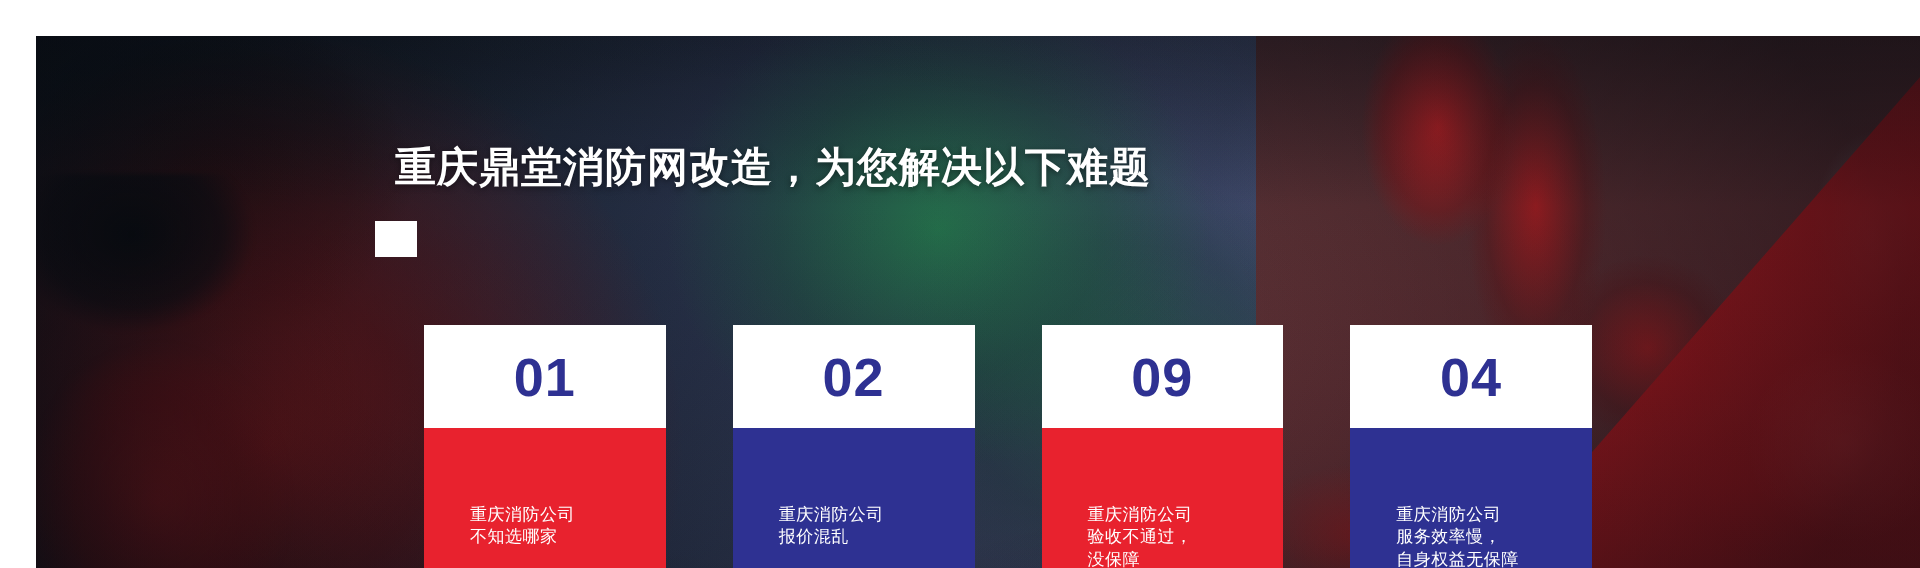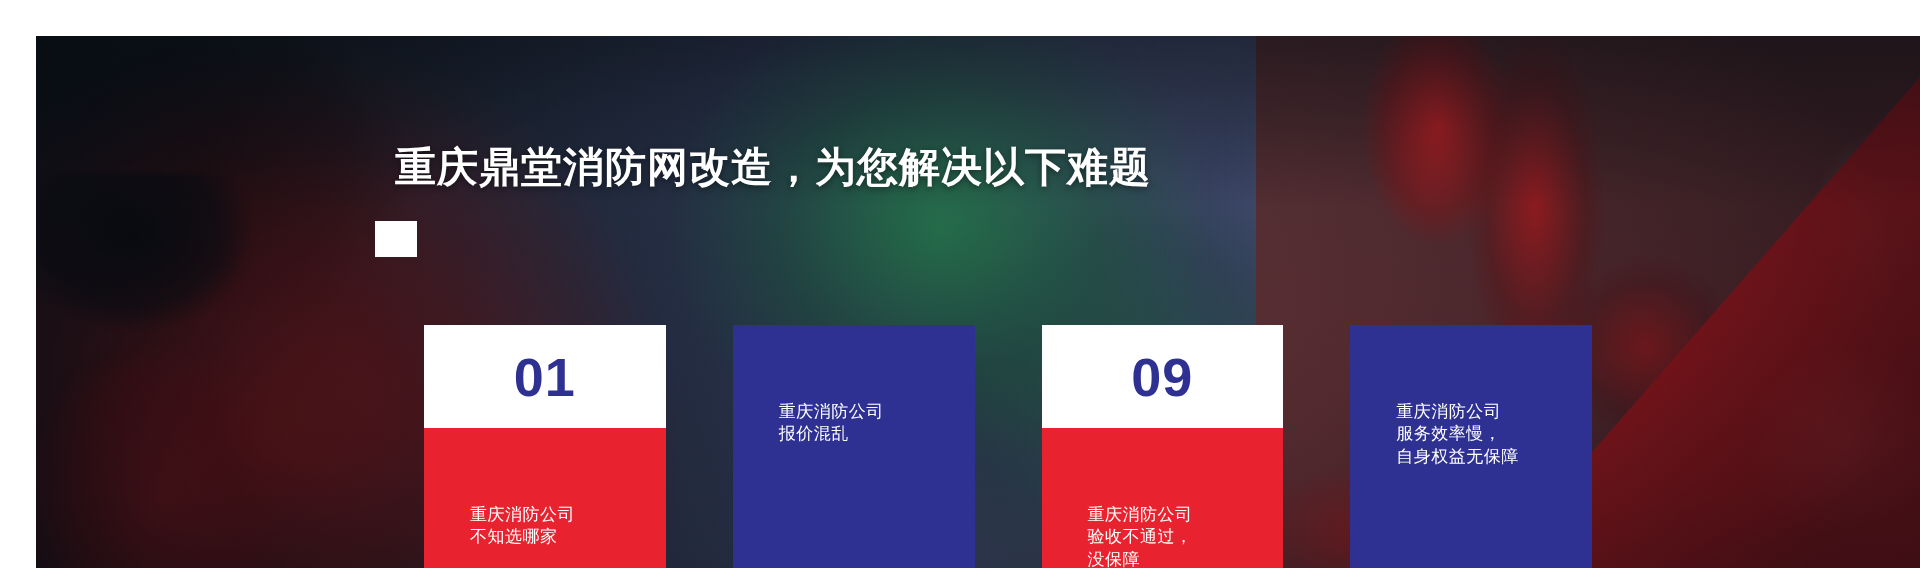--- a/index.html
+++ b/index.html
@@ -172,38 +172,44 @@
         <div class="card-number-plate">
           <span class="card-number">01</span>
         </div>
         <div class="card-body">
           <p class="card-body-text">重庆消防公司
 不知选哪家</p>
         </div>
       </div>
 
       <div class="card card-blue">
+        <div class="card-number-plate">
+          <span class="card-number">02</span>
+        </div>
         <div class="card-body">
           <p class="card-body-text">重庆消防公司
 报价混乱</p>
         </div>
       </div>
 
       <div class="card card-red">
         <div class="card-number-plate">
           <span class="card-number">09</span>
         </div>
         <div class="card-body">
           <p class="card-body-text">重庆消防公司
 验收不通过，
 没保障</p>
         </div>
       </div>
 
       <div class="card card-blue">
+        <div class="card-number-plate">
+          <span class="card-number">04</span>
+        </div>
         <div class="card-body">
           <p class="card-body-text">重庆消防公司
 服务效率慢，
 自身权益无保障</p>
         </div>
       </div>
 
     </div>
   </div>
 </div>

